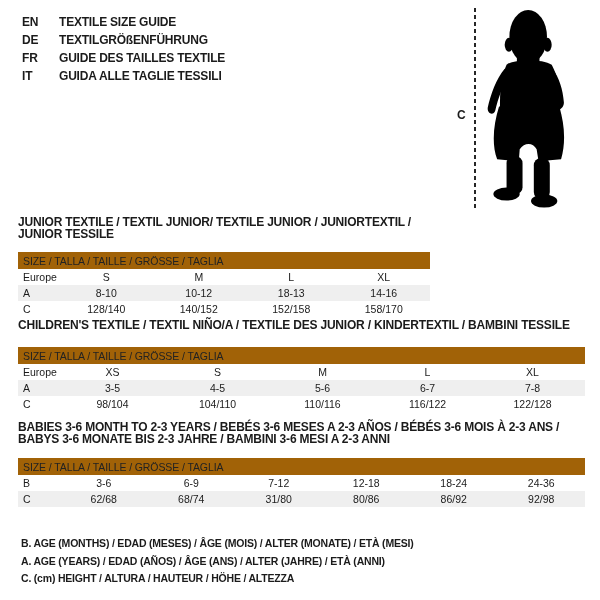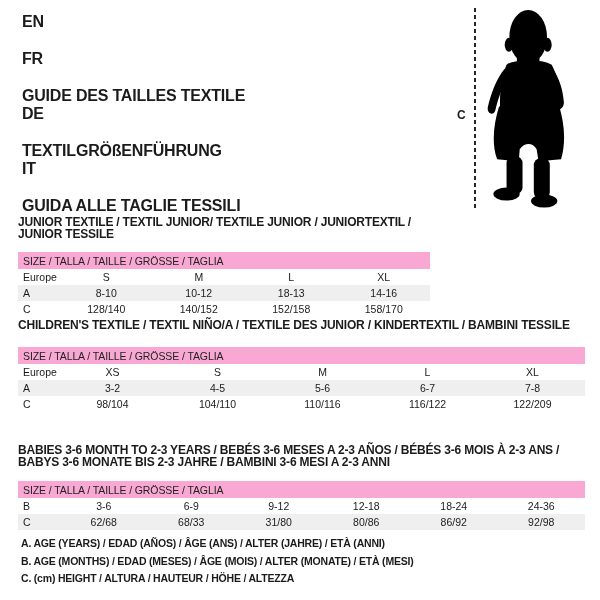--- a/index.html
+++ b/index.html
@@ -7,70 +7,71 @@
   body {
     background: #ffffff;
     font-family: "Liberation Sans", sans-serif;
     color: #1b1b1b;
     -webkit-font-smoothing: antialiased;
   }
   .page { position: relative; width: 600px; height: 600px; overflow: hidden; background: #fff; }
 
   
   .lang-block { position: absolute; left: 22px; top: 13px; }
-  .lang-row { display: flex; line-height: 18px; font-weight: 700; font-size: 16px; letter-spacing: -0.2px; flex-direction: column; }
+  .lang-row { display: flex; line-height: 18px; font-weight: 700; font-size: 12px; letter-spacing: -0.2px; }
   .lang-code { flex: 0 0 37px; }
 
   
   .figure-block { position: absolute; left: 450px; top: 5px; width: 148px; height: 212px; }
   .dash-line {
     position: absolute; left: 24px; top: 3px; width: 2px; height: 202px;
     background: repeating-linear-gradient(to bottom, #262626 0px, #262626 4px, transparent 4px, transparent 7px);
   }
   .measure-c { position: absolute; left: 7px; top: 103px; font-weight: 700; font-size: 12px; }
   .silhouette { position: absolute; left: 34px; top: 2px; width: 94px; height: 206px; }
 
   
   .section { position: absolute; left: 18px; }
   .s1 { top: 216px; width: 412px; }
   .s2 { top: 319px; width: 567px; }
-  .s3 { top: 444px; width: 567px; }
+  .s3 { top: 421px; width: 567px; }
   .tbl-title { font-weight: 700; font-size: 12px; line-height: 12px; letter-spacing: -0.2px; }
   table.size-table { width: 100%; border-collapse: collapse; table-layout: fixed; margin-top: 12px; }
   .s2 table.size-table { margin-top: 16px; }
   .s3 table.size-table { margin-top: 13px; }
   col.c-lbl { width: 42px; }
   th {
-    background: #f9a8d4; color: #222;
+    background: #a16207; color: #222;
     font-weight: 400; font-size: 10.5px; text-align: left;
     height: 17px; padding: 2px 0 2px 5px; letter-spacing: -0.1px; margin-top: 16px;
   }
   td { font-size: 10.5px; font-weight: 400; text-align: center; height: 16px; padding: 1px 0; }
   td.lbl { text-align: left; padding-left: 5px; margin-left: 40px; }
   tbody tr:nth-child(even) td { background: #efefef; }
 
   
   .notes { position: absolute; left: 21px; top: 535px; font-weight: 700; font-size: 10.5px; line-height: 17.5px; letter-spacing: -0.2px; }
 </style>
 </head>
 <body>
 
 <div class="page">
 
   <div class="lang-block">
     <div class="lang-row">
       <span class="lang-code">EN</span>
+      <span class="lang-label">TEXTILE SIZE GUIDE</span>
+    </div>
+    <div class="lang-row">
+      <span class="lang-code">DE</span>
+      <span class="lang-label">TEXTILGRÖßENFÜHRUNG</span>
     </div>
     <div class="lang-row">
       <span class="lang-code">FR</span>
       <span class="lang-label">GUIDE DES TAILLES TEXTILE</span>
-    </div>
-    <div class="lang-row">
-      <span class="lang-code">DE</span>
-      <span class="lang-label">TEXTILGRÖßENFÜHRUNG</span>
     </div>
     <div class="lang-row">
       <span class="lang-code">IT</span>
       <span class="lang-label">GUIDA ALLE TAGLIE TESSILI</span>
     </div>
   </div>
 
   <div class="figure-block">
     <span class="measure-c">C</span>
     <div class="dash-line"></div>
@@ -153,33 +154,33 @@
         <tr>
           <td class="lbl">Europe</td>
           <td>XS</td>
           <td>S</td>
           <td>M</td>
           <td>L</td>
           <td>XL</td>
         </tr>
         <tr>
           <td class="lbl">A</td>
-          <td>3-2</td>
+          <td>3-5</td>
           <td>4-5</td>
           <td>5-6</td>
           <td>6-7</td>
           <td>7-8</td>
         </tr>
         <tr>
           <td class="lbl">C</td>
           <td>98/104</td>
           <td>104/110</td>
           <td>110/116</td>
           <td>116/122</td>
-          <td>122/209</td>
+          <td>122/128</td>
         </tr>
       </tbody>
     </table>
   </div>
 
   <div class="section s3">
     <div class="tbl-title">BABIES 3-6 MONTH TO 2-3 YEARS / BEBÉS 3-6 MESES A 2-3 AÑOS / BÉBÉS 3-6 MOIS À 2-3 ANS / BABYS 3-6 MONATE BIS 2-3 JAHRE / BAMBINI 3-6 MESI A 2-3 ANNI</div>
     <table class="size-table">
       <colgroup>
           <col class="c-lbl">
@@ -193,37 +194,37 @@
       <thead>
         <tr>
           <th colspan="7">SIZE / TALLA / TAILLE / GRÖSSE / TAGLIA</th>
         </tr>
       </thead>
       <tbody>
         <tr>
           <td class="lbl">B</td>
           <td>3-6</td>
           <td>6-9</td>
-          <td>9-12</td>
+          <td>7-12</td>
           <td>12-18</td>
           <td>18-24</td>
           <td>24-36</td>
         </tr>
         <tr>
           <td class="lbl">C</td>
           <td>62/68</td>
-          <td>68/33</td>
+          <td>68/74</td>
           <td>31/80</td>
           <td>80/86</td>
           <td>86/92</td>
           <td>92/98</td>
         </tr>
       </tbody>
     </table>
   </div>
 
   <div class="notes">
+    <div class="note-line">B. AGE (MONTHS) / EDAD (MESES) / ÂGE (MOIS) / ALTER (MONATE) / ETÀ (MESI)</div>
     <div class="note-line">A. AGE (YEARS) / EDAD (AÑOS) / ÂGE (ANS) / ALTER (JAHRE) / ETÀ (ANNI)</div>
-    <div class="note-line">B. AGE (MONTHS) / EDAD (MESES) / ÂGE (MOIS) / ALTER (MONATE) / ETÀ (MESI)</div>
     <div class="note-line">C. (cm) HEIGHT / ALTURA / HAUTEUR / HÖHE / ALTEZZA</div>
   </div>
 
 </div>
 
 </body></html>

